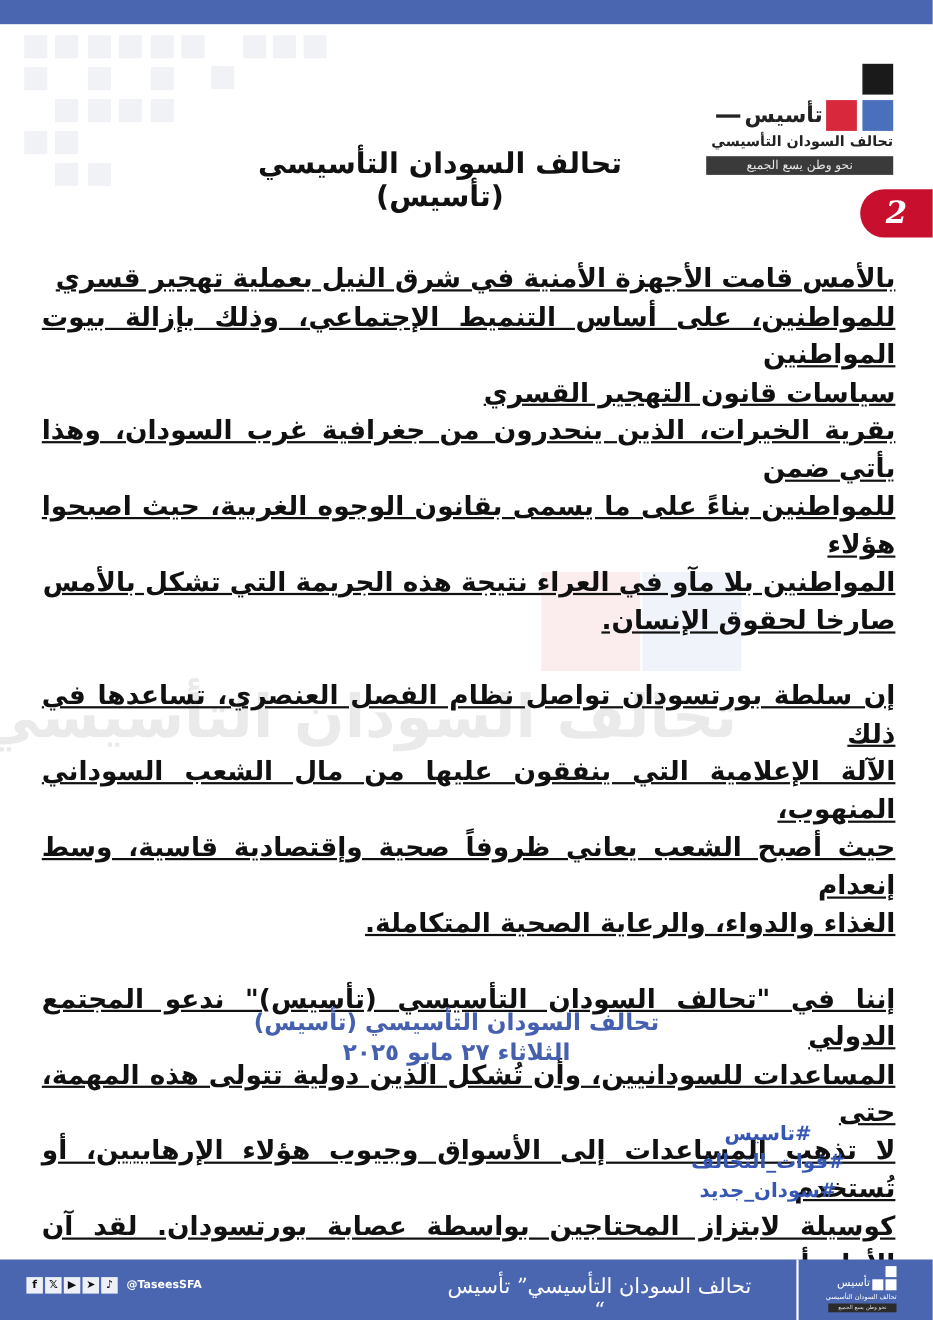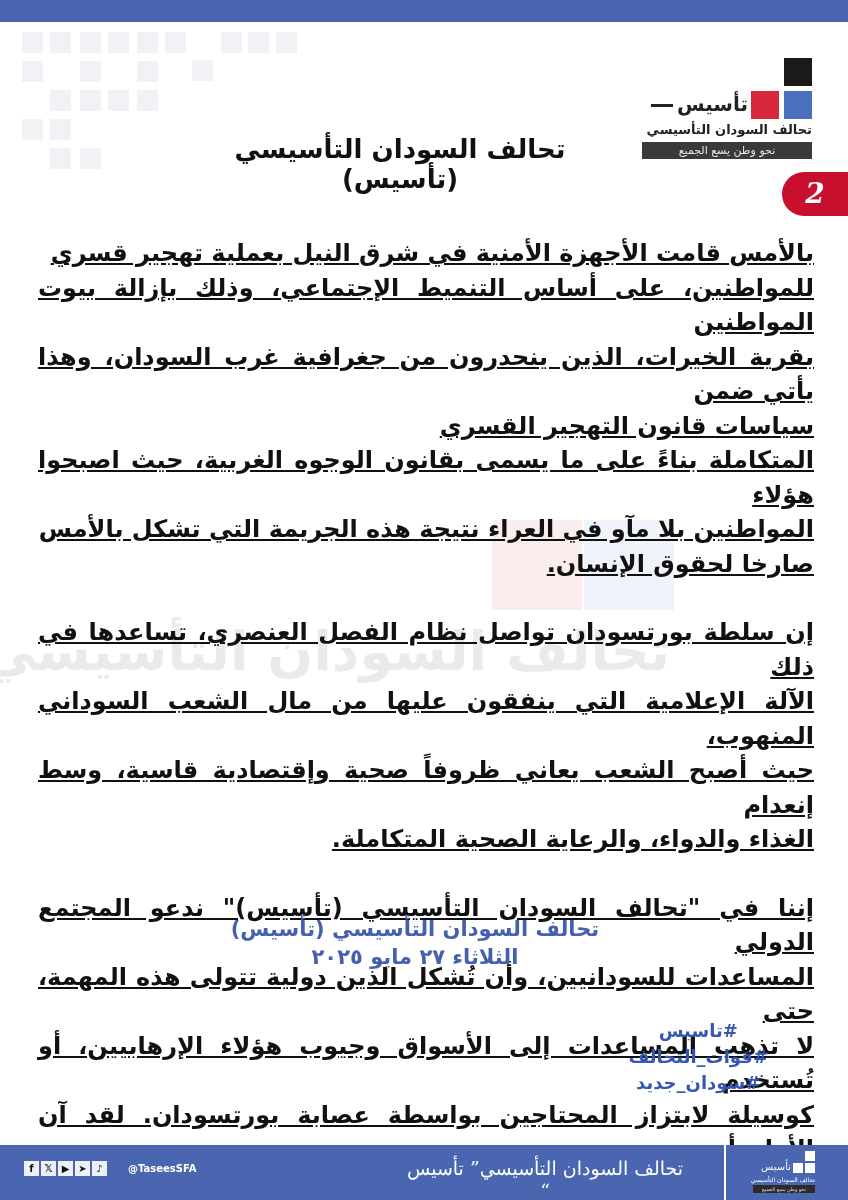--- a/index.html
+++ b/index.html
@@ -37,21 +37,21 @@
   .signature .sig-name { font-size: 21px; line-height: 28px; }
   .signature .sig-date { font-size: 21px; line-height: 28px; }
 
   .hashtags { position: absolute; right: 80px; top: 1018px; direction: rtl; color: #3656b3; font-weight: bold; font-size: 18px; line-height: 26px; text-align: center; }
 
   .footer { position: absolute; left: 0; top: 1145px; width: 848px; height: 55px; background: #4a66b0; }
   .footer .divider { position: absolute; left: 724px; top: 0; width: 2px; height: 55px; background: #ffffff; }
   .footer .f-title { position: absolute; left: 400px; top: 12px; width: 290px; text-align: center; color: #fff; font-size: 19px; direction: rtl; font-family: "DejaVu Serif", serif; }
   .footer .social { position: absolute; left: 24px; top: 16px; display: flex; gap: 2px; align-items: center; }
   .footer .social .ic { width: 15px; height: 15px; background: #eef0f7; color: #111; font-size: 10px; font-weight: bold; text-align: center; line-height: 15px; }
-  .footer .handle { margin-left: 19px; color: #fff; font-size: 10px; font-weight: bold; }
+  .footer .handle { margin-left: 6px; color: #fff; font-size: 10px; font-weight: bold; }
   .footer .f-logo { position: absolute; left: 735px; top: 6px; width: 80px; height: 44px; }
   .footer .f-logo .s1 { position: absolute; right: 0; top: 0; width: 10px; height: 10px; background: #fff; }
   .footer .f-logo .s2 { position: absolute; right: 0; top: 12px; width: 10px; height: 10px; background: #fff; }
   .footer .f-logo .s3 { position: absolute; right: 12px; top: 12px; width: 10px; height: 10px; background: #fff; }
   .footer .f-logo .fb { position: absolute; right: 24px; top: 10px; color: #fff; font-size: 10px; direction: rtl; white-space: nowrap; }
   .footer .f-logo .fs1 { position: absolute; right: 0; top: 25px; color: #fff; font-size: 6px; direction: rtl; white-space: nowrap; }
   .footer .f-logo .fs2 { position: absolute; right: 0; top: 34px; width: 62px; height: 8px; background: #2b2b2b; color: #ddd; font-size: 5px; text-align: center; line-height: 8px; direction: rtl; }
 </style>
 </head>
 <body>
@@ -98,23 +98,23 @@
 <div class="watermark">
   <div class="wm-sq1"></div>
   <div class="wm-sq2"></div>
   <div class="wm-t">تحالف السودان التأسيسي</div>
 </div>
 
 <div class="body-text">
   <p>
     <span class="line">بالأمس قامت الأجهزة الأمنية في شرق النيل بعملية تهجير قسري</span>
     <span class="line">للمواطنين، على أساس التنميط الإجتماعي، وذلك بإزالة بيوت المواطنين</span>
+    <span class="line">سياسات قانون التهجير القسري</span>
     <span class="line">بقرية الخيرات، الذين ينحدرون من جغرافية غرب السودان، وهذا يأتي ضمن</span>
-    <span class="line">سياسات قانون التهجير القسري</span>
-    <span class="line">المتكاملة بناءً على ما يسمى بقانون الوجوه الغربية، حيث اصبحوا هؤلاء</span>
+    <span class="line">للمواطنين بناءً على ما يسمى بقانون الوجوه الغربية، حيث اصبحوا هؤلاء</span>
     <span class="line">المواطنين بلا مآو في العراء نتيجة هذه الجريمة التي تشكل بالأمس</span>
     <span class="line">صارخا لحقوق الإنسان.</span>
   </p>
   <p>
     <span class="line">إن سلطة بورتسودان تواصل نظام الفصل العنصري، تساعدها في ذلك</span>
     <span class="line">الآلة الإعلامية التي ينفقون عليها من مال الشعب السوداني المنهوب،</span>
     <span class="line">حيث أصبح الشعب يعاني ظروفاً صحية وإقتصادية قاسية، وسط إنعدام</span>
     <span class="line">الغذاء والدواء، والرعاية الصحية المتكاملة.</span>
   </p>
   <p>

